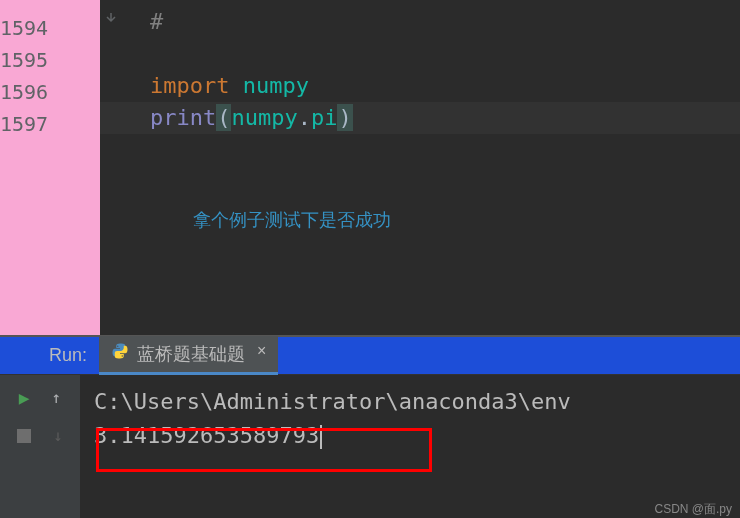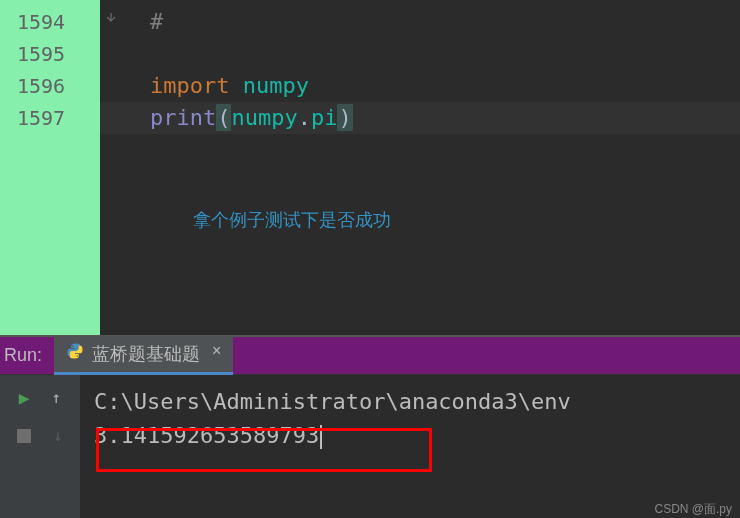--- a/index.html
+++ b/index.html
@@ -12,25 +12,25 @@
       overflow: hidden;
       position: relative;
     }
     .editor-area {
       display: flex;
       height: 335px;
       background: #2b2b2b;
     }
     .gutter {
       width: 100px;
-      background: #86efac;
+      background: #f9a8d4;
       color: #606366;
-      text-align: center;
+      text-align: left;
       padding-right: 18px;
-      padding-top: 6px;
+      padding-top: 12px;
       line-height: 32px;
       font-size: 20px;
     }
     .code-fold {
       position: absolute;
       left: 105px;
       top: 10px;
       color: #606366;
       font-size: 14px;
     }
@@ -70,22 +70,23 @@
     }
     .run-panel {
       background: #2b2b2b;
       height: 181px;
       position: relative;
     }
     .run-header {
       display: flex;
       align-items: center;
       height: 38px;
-      background: #701a75;
+      background: #1d4ed8;
       border-bottom: 1px solid #323232;
+      padding-left: 45px;
     }
     .run-label {
       color: #bbbbbb;
       font-family: sans-serif;
       font-size: 18px;
       padding: 0 12px 0 4px;
     }
     .run-tab {
       display: flex;
       gap: 8px;

